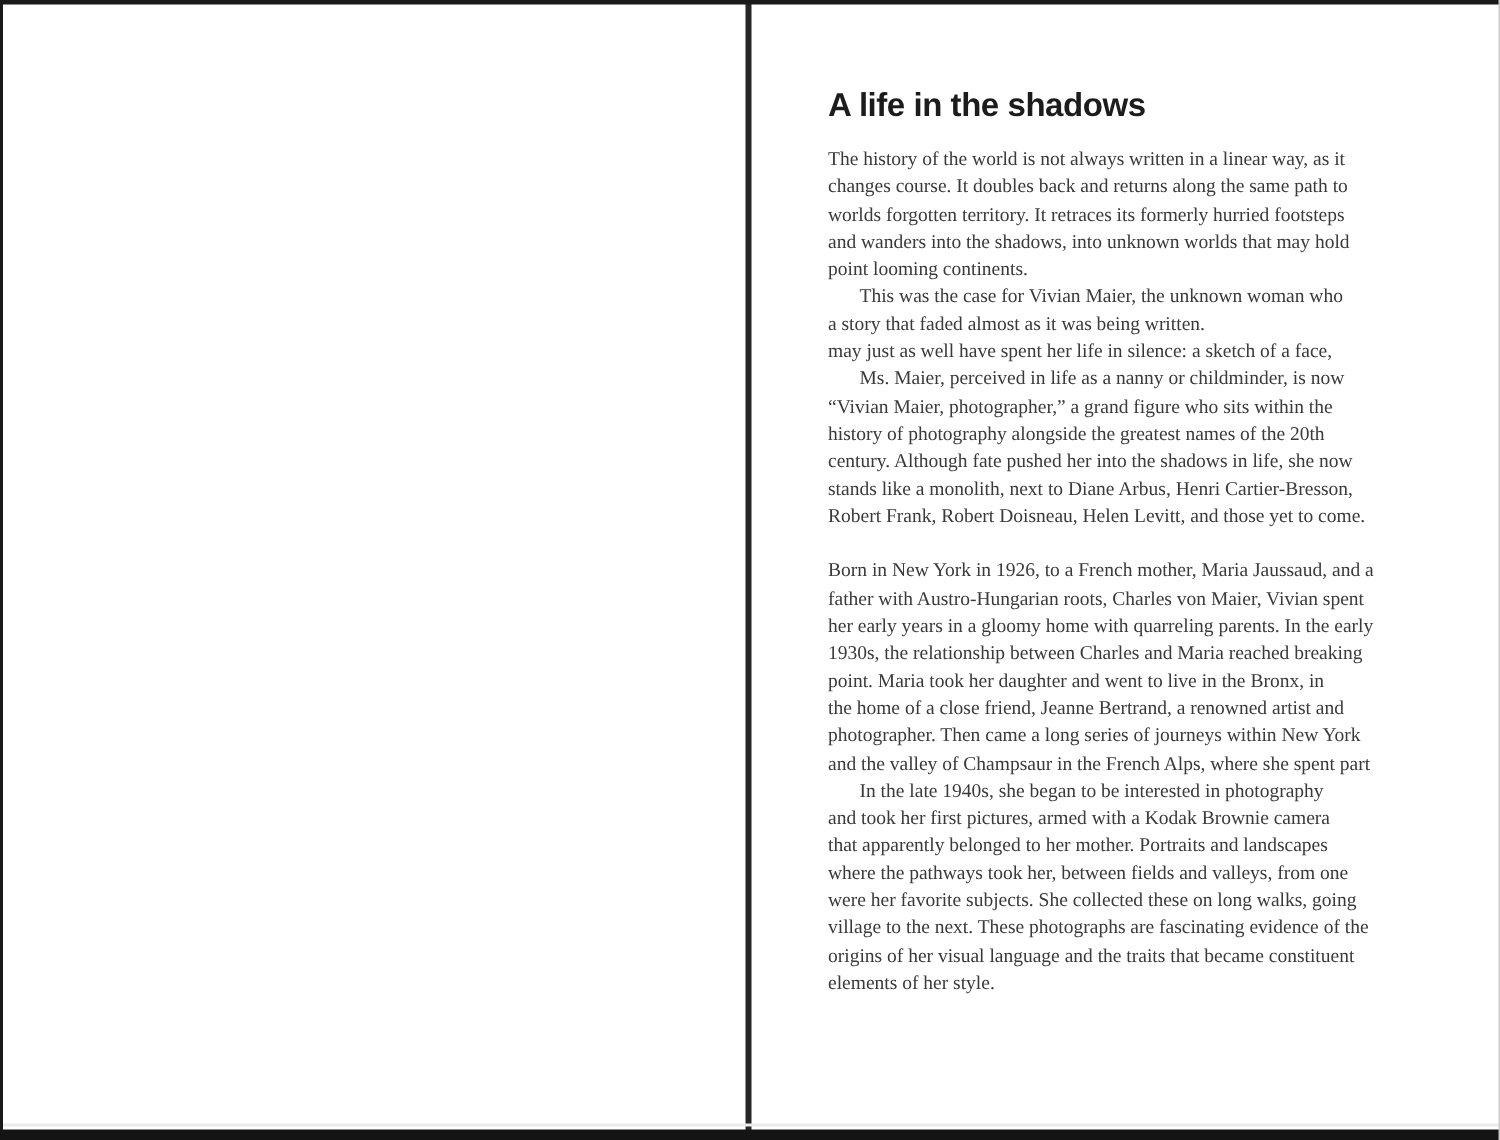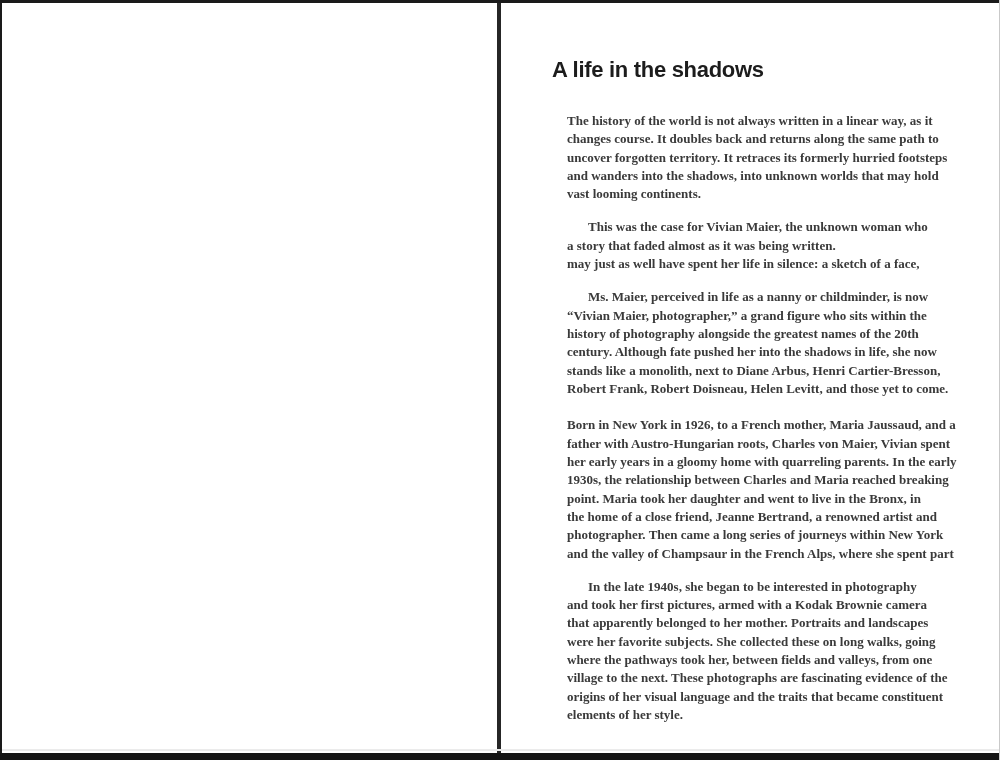--- a/index.html
+++ b/index.html
@@ -42,42 +42,42 @@
     font-size: 22px;
     letter-spacing: -0.3px;
     color: #1c1c1c;
   }
   .body-text {
     position:absolute; left:51px; top:94px; width:430px;
     font-family: "Liberation Serif", serif;
     font-size: 13px;
     color: #3a3a3a;
   }
-  .para { margin:15px; padding:0;font-weight:bold; }
+  .para { margin:0; padding:0; }
   .para.section-break { margin-top:18.3px; }
   .line {
     height:18.3px; line-height:18.3px; white-space:nowrap;
   }
   .line.indent { padding-left:21px; }
 </style>
 </head>
 <body>
 
 <div class="spread">
   <div class="page page-left"></div>
 
   <div class="page page-right">
     <h1 class="heading">A life in the shadows</h1>
     <div class="body-text">
         <div class="para">
           <div class="line">The history of the world is not always written in a linear way, as it</div>
           <div class="line">changes course. It doubles back and returns along the same path to</div>
-          <div class="line">uncover forgotten territory. It retraces its formerly hurried footsteps</div>
+          <div class="line">worlds forgotten territory. It retraces its formerly hurried footsteps</div>
           <div class="line">and wanders into the shadows, into unknown worlds that may hold</div>
-          <div class="line">vast looming continents.</div>
+          <div class="line">point looming continents.</div>
         </div>
         <div class="para">
           <div class="line indent">This was the case for Vivian Maier, the unknown woman who</div>
           <div class="line">a story that faded almost as it was being written.</div>
           <div class="line">may just as well have spent her life in silence: a sketch of a face,</div>
         </div>
         <div class="para">
           <div class="line indent">Ms. Maier, perceived in life as a nanny or childminder, is now</div>
           <div class="line">“Vivian Maier, photographer,” a grand figure who sits within the</div>
           <div class="line">history of photography alongside the greatest names of the 20th</div>
@@ -92,22 +92,22 @@
           <div class="line">1930s, the relationship between Charles and Maria reached breaking</div>
           <div class="line">point. Maria took her daughter and went to live in the Bronx, in</div>
           <div class="line">the home of a close friend, Jeanne Bertrand, a renowned artist and</div>
           <div class="line">photographer. Then came a long series of journeys within New York</div>
           <div class="line">and the valley of Champsaur in the French Alps, where she spent part</div>
         </div>
         <div class="para">
           <div class="line indent">In the late 1940s, she began to be interested in photography</div>
           <div class="line">and took her first pictures, armed with a Kodak Brownie camera</div>
           <div class="line">that apparently belonged to her mother. Portraits and landscapes</div>
+          <div class="line">where the pathways took her, between fields and valleys, from one</div>
           <div class="line">were her favorite subjects. She collected these on long walks, going</div>
-          <div class="line">where the pathways took her, between fields and valleys, from one</div>
           <div class="line">village to the next. These photographs are fascinating evidence of the</div>
           <div class="line">origins of her visual language and the traits that became constituent</div>
           <div class="line">elements of her style.</div>
         </div>
       </div>
   </div>
 
   <div class="divider"></div>
   <div class="page-edge-line"></div>
   <div class="frame-top"></div>

